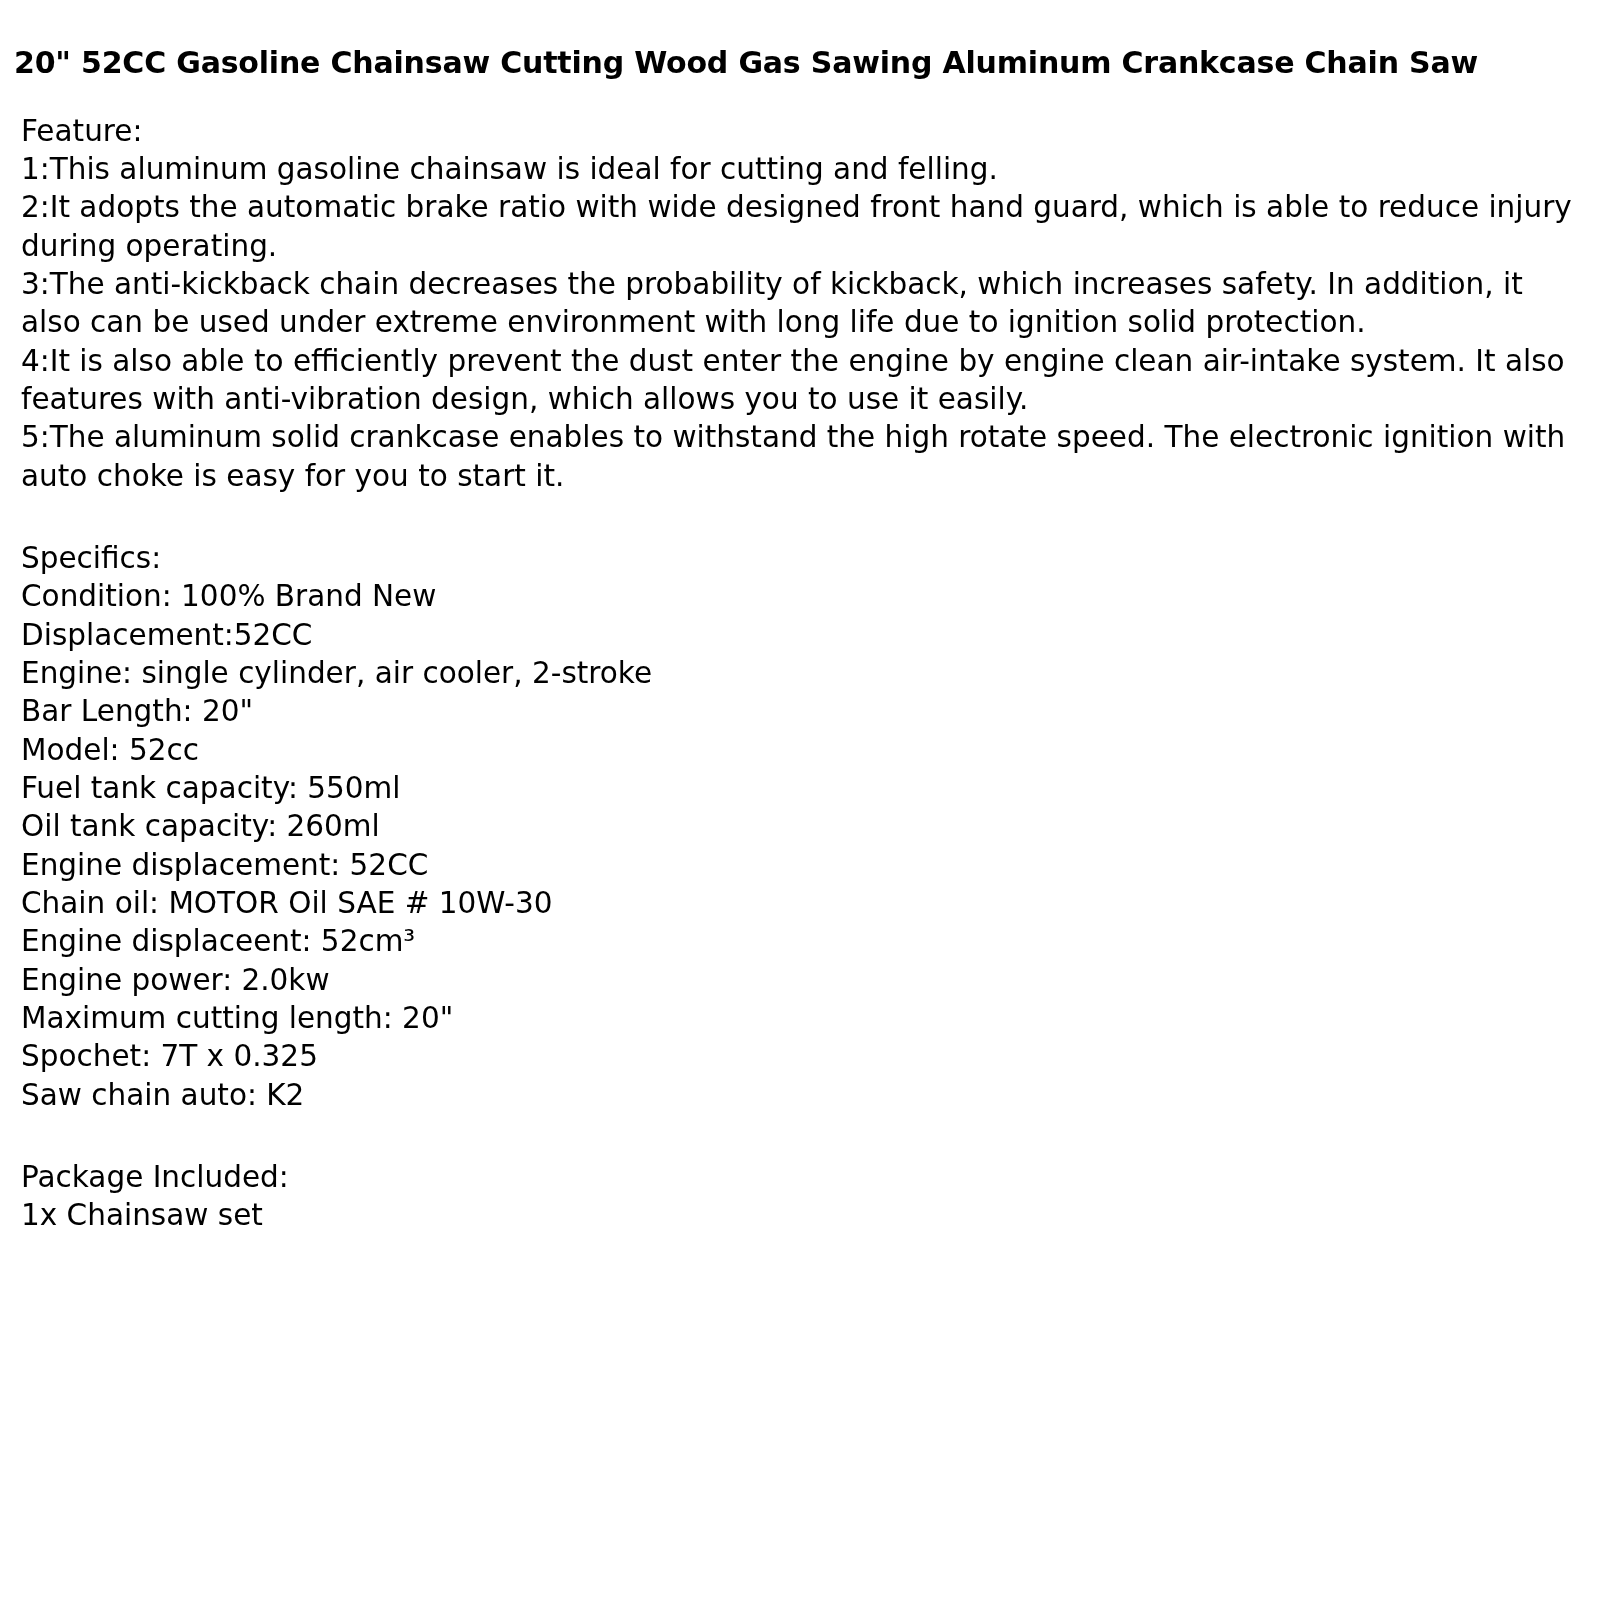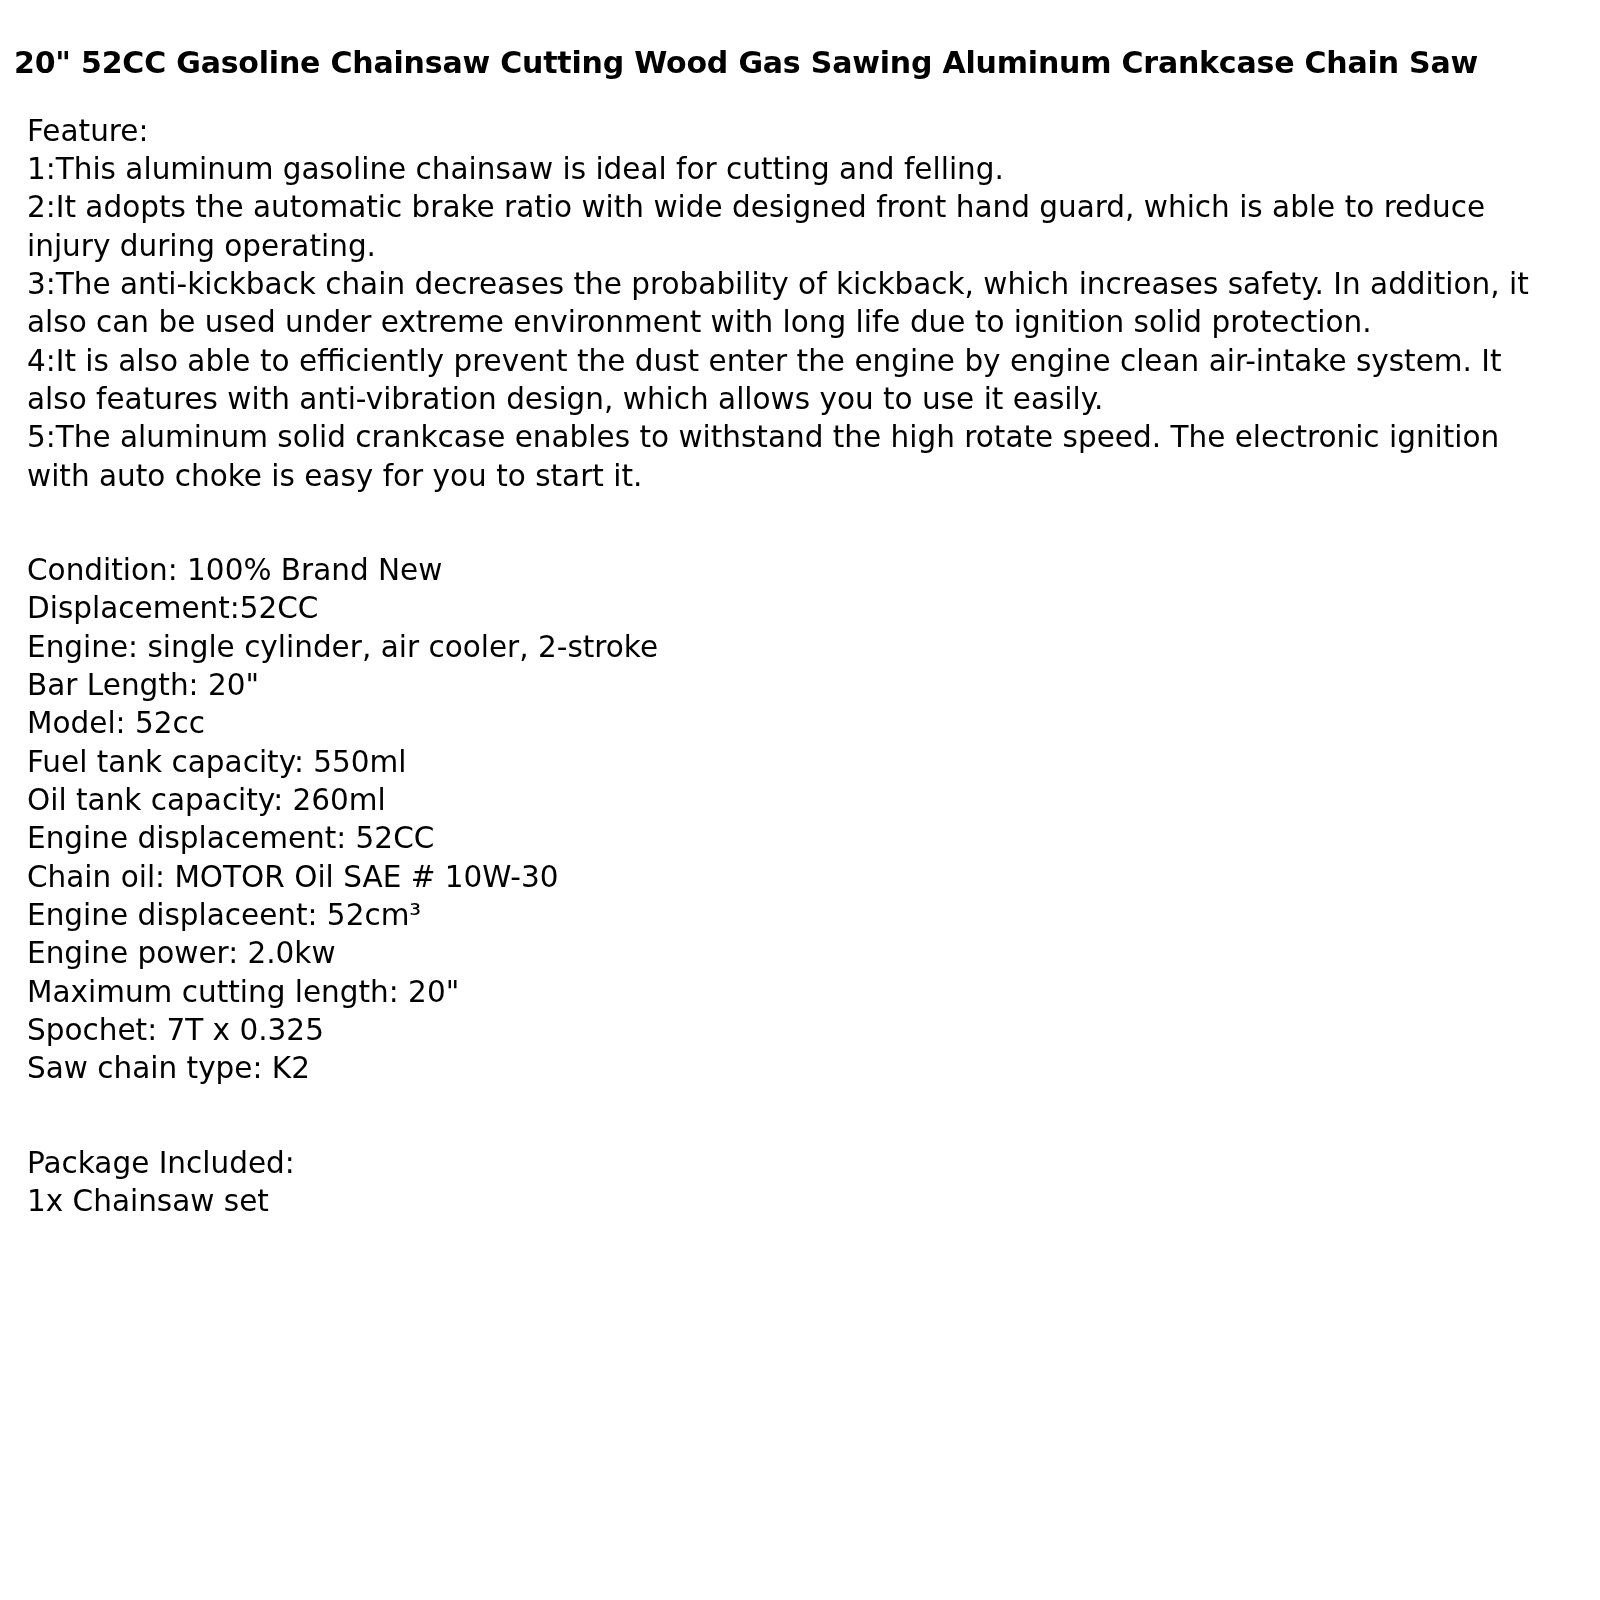--- a/index.html
+++ b/index.html
@@ -21,21 +21,21 @@
   .title {
     font-size: 30px;
     font-weight: bold;
     line-height: 1.25;
     margin: 0 0 30px 0;
     letter-spacing: -0.2px;
   }
   .block {
     font-size: 29.5px;
     line-height: 1.30;
-    margin: 13px;
+    margin: 7px;
   }
   .block .line {
     white-space: normal;
   }
   .spacer {
     height: 30px;
   }
 </style>
 </head>
 <body>
@@ -49,34 +49,35 @@
     <div class="line">1:This aluminum gasoline chainsaw is ideal for cutting and felling.</div>
     <div class="line">2:It adopts the automatic brake ratio with wide designed front hand guard, which is able to reduce injury during operating.</div>
     <div class="line">3:The anti-kickback chain decreases the probability of kickback, which increases safety. In addition, it also can be used under extreme environment with long life due to ignition solid protection.</div>
     <div class="line">4:It is also able to efficiently prevent the dust enter the engine by engine clean air-intake system. It also features with anti-vibration design, which allows you to use it easily.</div>
     <div class="line">5:The aluminum solid crankcase enables to withstand the high rotate speed. The electronic ignition with auto choke is easy for you to start it.</div>
   </div>
 
   <div class="spacer"></div>
 
   <div class="block">
+    <div class="line">Specifics:</div>
     <div class="line">Condition: 100% Brand New</div>
     <div class="line">Displacement:52CC</div>
     <div class="line">Engine: single cylinder, air cooler, 2-stroke</div>
     <div class="line">Bar Length: 20"</div>
     <div class="line">Model: 52cc</div>
     <div class="line">Fuel tank capacity: 550ml</div>
     <div class="line">Oil tank capacity: 260ml</div>
     <div class="line">Engine displacement: 52CC</div>
     <div class="line">Chain oil: MOTOR Oil SAE # 10W-30</div>
     <div class="line">Engine displaceent: 52cm³</div>
     <div class="line">Engine power: 2.0kw</div>
     <div class="line">Maximum cutting length: 20"</div>
     <div class="line">Spochet: 7T x 0.325</div>
-    <div class="line">Saw chain type: K2</div>
+    <div class="line">Saw chain auto: K2</div>
   </div>
 
   <div class="spacer"></div>
 
   <div class="block">
     <div class="line">Package Included:</div>
     <div class="line">1x Chainsaw set</div>
   </div>
 
 </div>

